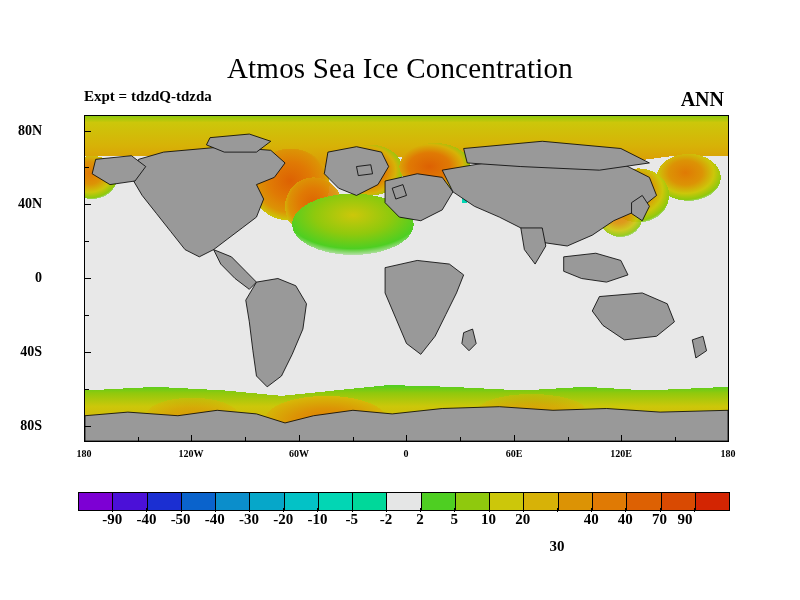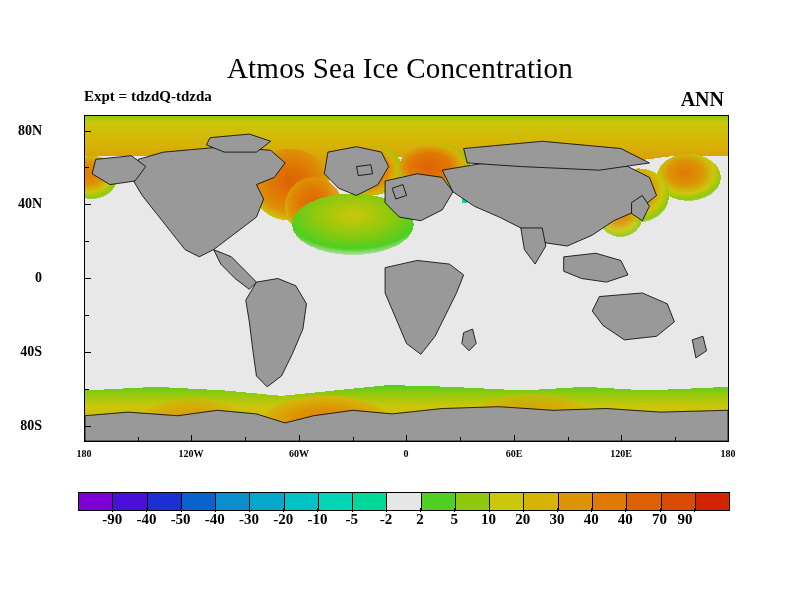--- a/index.html
+++ b/index.html
@@ -272,21 +272,21 @@
       <div class="ctick" style="left: 307.895px;">-2</div>
       <div class="cmark" style="left: 342.105px;"></div>
       <div class="ctick" style="left: 342.105px;">2</div>
       <div class="cmark" style="left: 376.316px;"></div>
       <div class="ctick" style="left: 376.316px;">5</div>
       <div class="cmark" style="left: 410.526px;"></div>
       <div class="ctick" style="left: 410.526px;">10</div>
       <div class="cmark" style="left: 444.737px;"></div>
       <div class="ctick" style="left: 444.737px;">20</div>
       <div class="cmark" style="left: 478.947px;"></div>
-      <div class="ctick" style="left: 478.947px;">30</div>
+      <div class="ctick" style="left: 478.947px; margin-top: 27px;">30</div>
       <div class="cmark" style="left: 513.158px;"></div>
       <div class="ctick" style="left: 513.158px;">40</div>
       <div class="cmark" style="left: 547.368px;"></div>
       <div class="ctick" style="left: 547.368px;">40</div>
       <div class="cmark" style="left: 581.579px;"></div>
       <div class="ctick" style="left: 581.579px;">70</div>
       <div class="cmark" style="left: 615.789px;"></div>
       <div class="ctick" style="left: 607px;">90</div>
     </div>
 

